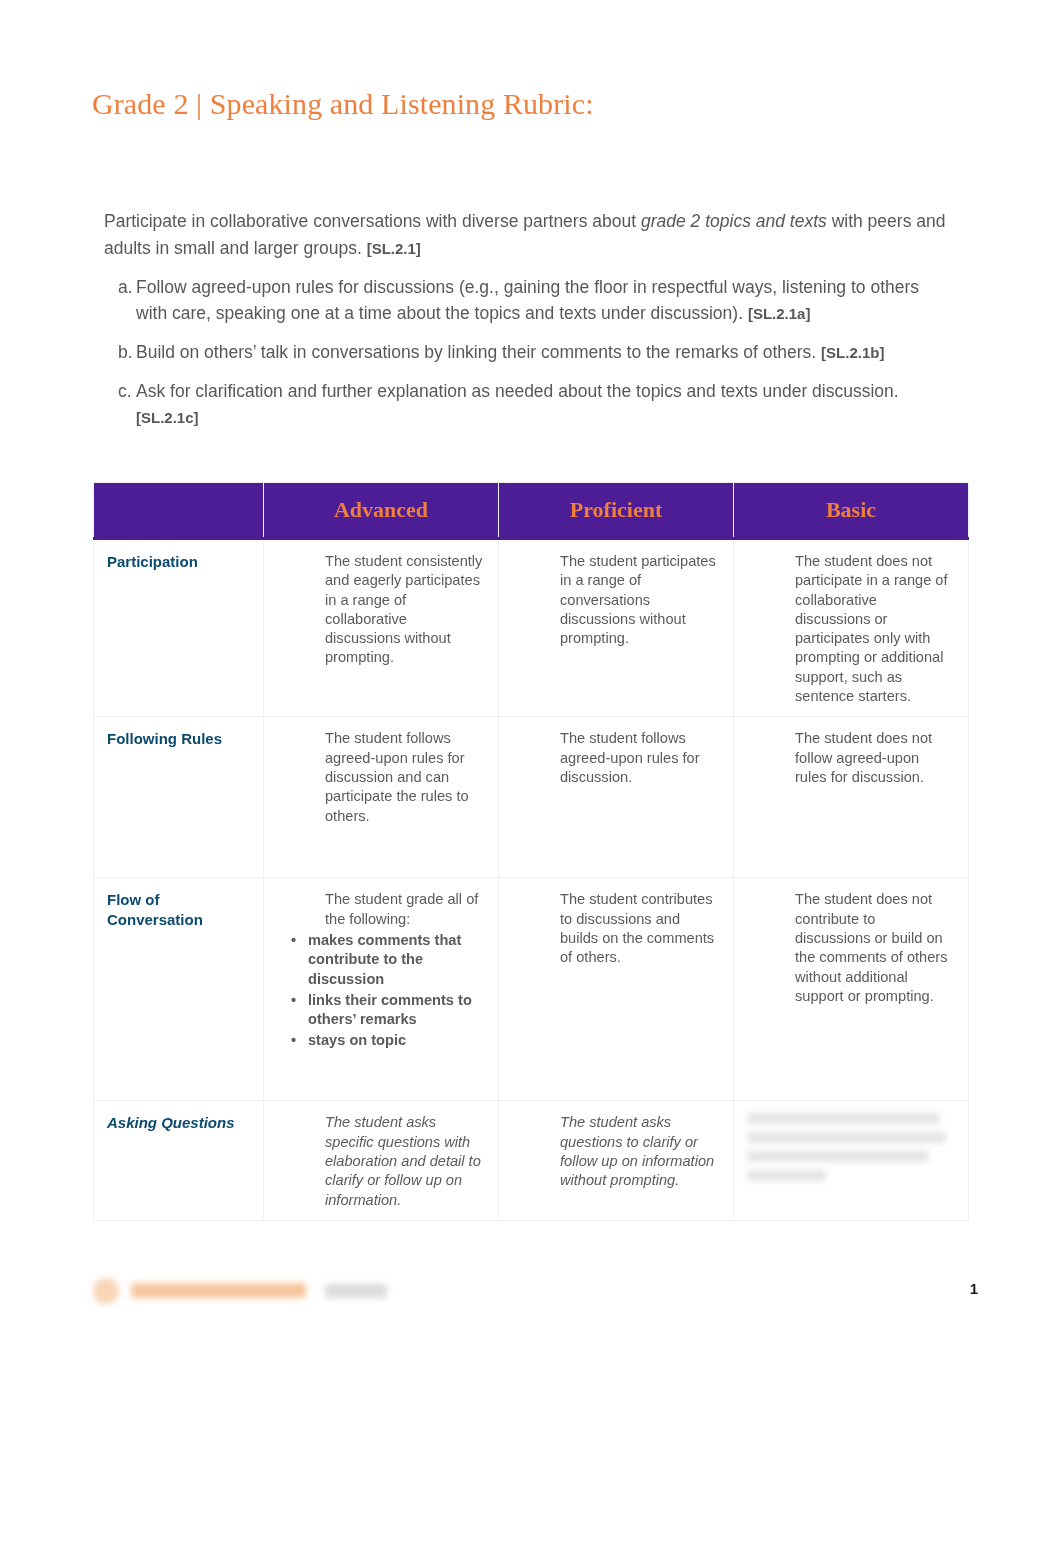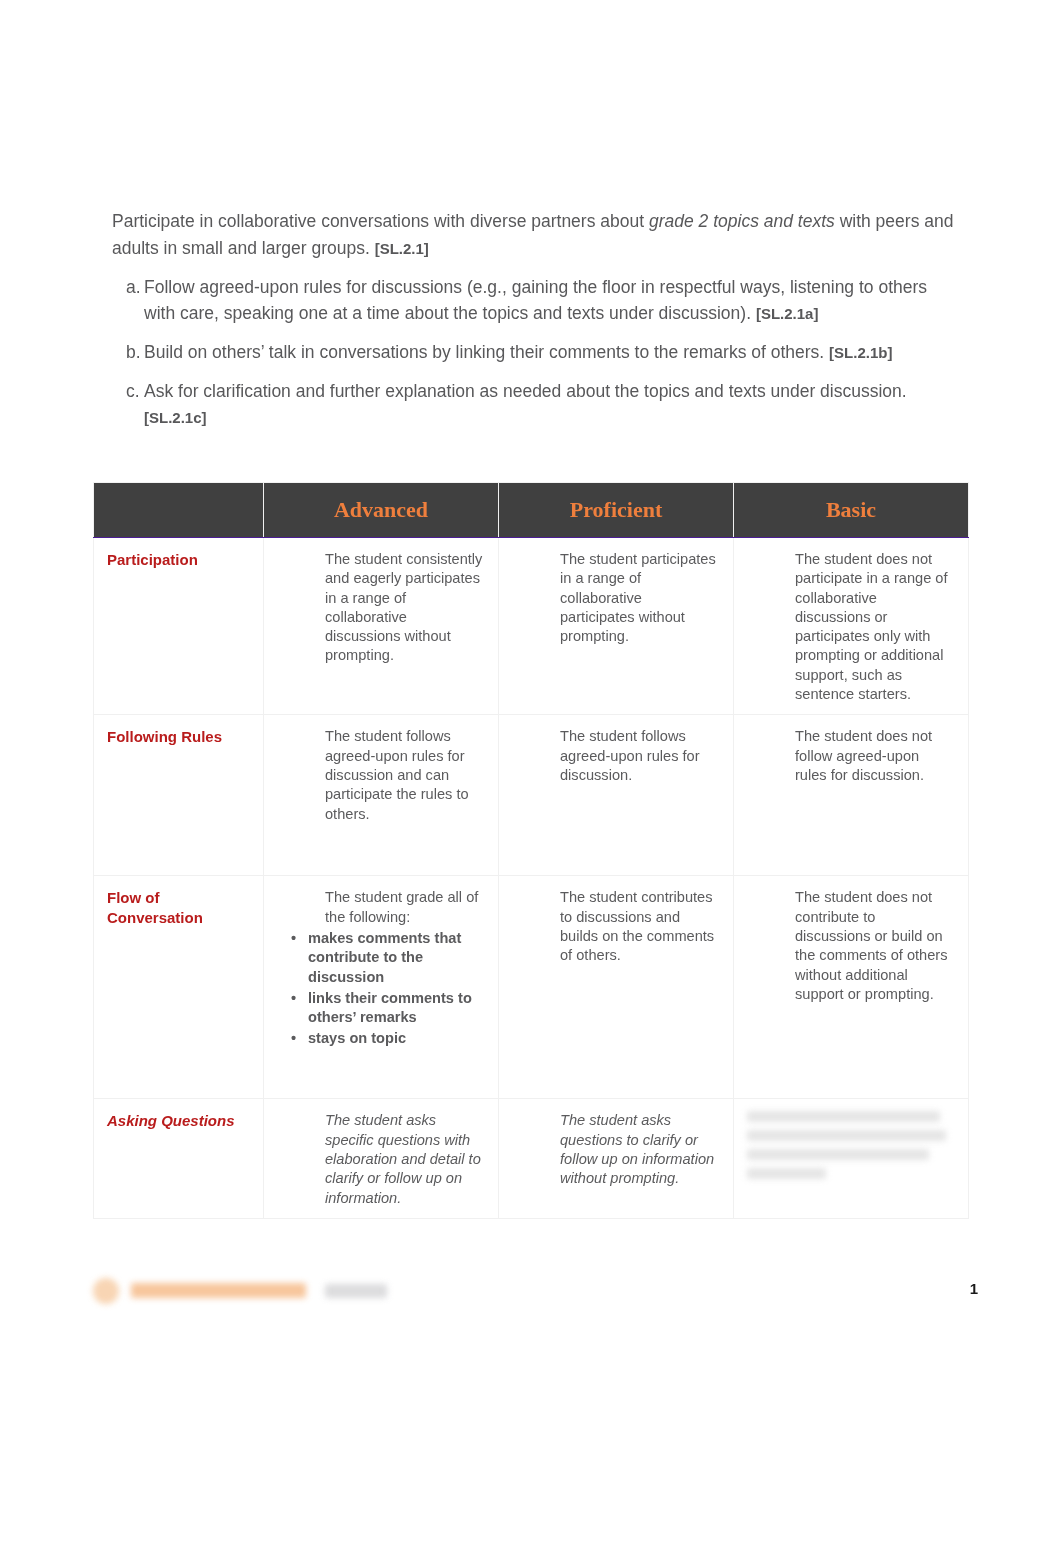--- a/index.html
+++ b/index.html
@@ -42,21 +42,21 @@
     font-family: "Liberation Serif", serif;
     font-size: 30px;
     line-height: 36px;
     color: #8a8a8a;
     letter-spacing: 0.1px;
   }
 
   
   .standard {
     position: absolute;
-    left: 112px;
+    left: 104px;
     top: 208px;
     width: 848px;
   }
   .std-main {
     font-size: 17.5px;
     line-height: 27px;
     color: #58585a;
   }
   .std-main .ital {
     font-style: italic;
@@ -108,38 +108,38 @@
     background: #ffffff;
   }
   .col-label  { width: 170px; }
   .col-adv    { width: 235px; }
   .col-pro    { width: 235px; }
   .col-bas    { width: 235px; }
 
   .rubric thead th {
     height: 54px;
     border-top: 1px solid #f2f2f2;
-    border-bottom: 1px solid #4c1d95;
-    background: #404040;
+    border-bottom: 3px solid #4c1d95;
+    background: #4c1d95;
   }
   .hdr-text {
     font-family: "Liberation Serif", serif;
     font-size: 22px;
     color: #ef7f3d;
     text-align: center;
     line-height: 54px;
   }
 
   .cell-inner {
     padding: 12px 14px 10px 13px;
   }
   .row-label {
     font-size: 15px;
     font-weight: bold;
-    color: #b91c1c;
+    color: #0c4a6e;
     line-height: 20px;
   }
   .cell-text {
     font-size: 14.6px;
     line-height: 19.3px;
     color: #5b5b5d;
     margin-left: 48px;
   }
   .cell-list {
     margin: 2px 0 0 0;
@@ -235,20 +235,21 @@
     font-weight: bold;
     color: #1a1a1a;
   }
 </style>
 </head>
 <body>
 
 <div class="page">
 
   <div class="title-block">
+    <div class="title-line1">Grade 2 | Speaking and Listening Rubric:</div>
   </div>
 
   <div class="standard">
     <div class="std-main">
       <span>Participate in collaborative conversations with diverse partners about </span><span class="ital">grade 2 topics and texts</span><span> with peers and adults in small and larger groups. </span><span class="code">[SL.2.1]</span>
     </div>
 
     <div class="sub-list">
       <div class="sub-item">
         <div class="sub-marker">a.</div>
@@ -302,21 +303,21 @@
               <div class="row-label">Participation</div>
             </div>
         </td>
         <td>
           <div class="cell-inner">
               <div class="cell-text">The student consistently and eagerly participates in a range of collaborative discussions without prompting.</div>
             </div>
         </td>
         <td>
           <div class="cell-inner">
-              <div class="cell-text">The student participates in a range of collaborative participates without prompting.</div>
+              <div class="cell-text">The student participates in a range of conversations discussions without prompting.</div>
             </div>
         </td>
         <td>
           <div class="cell-inner">
               <div class="cell-text">The student does not participate in a range of collaborative discussions or participates only with prompting or additional support, such as sentence starters.</div>
             </div>
         </td>
       </tr>
 
       <tr class="r2">

